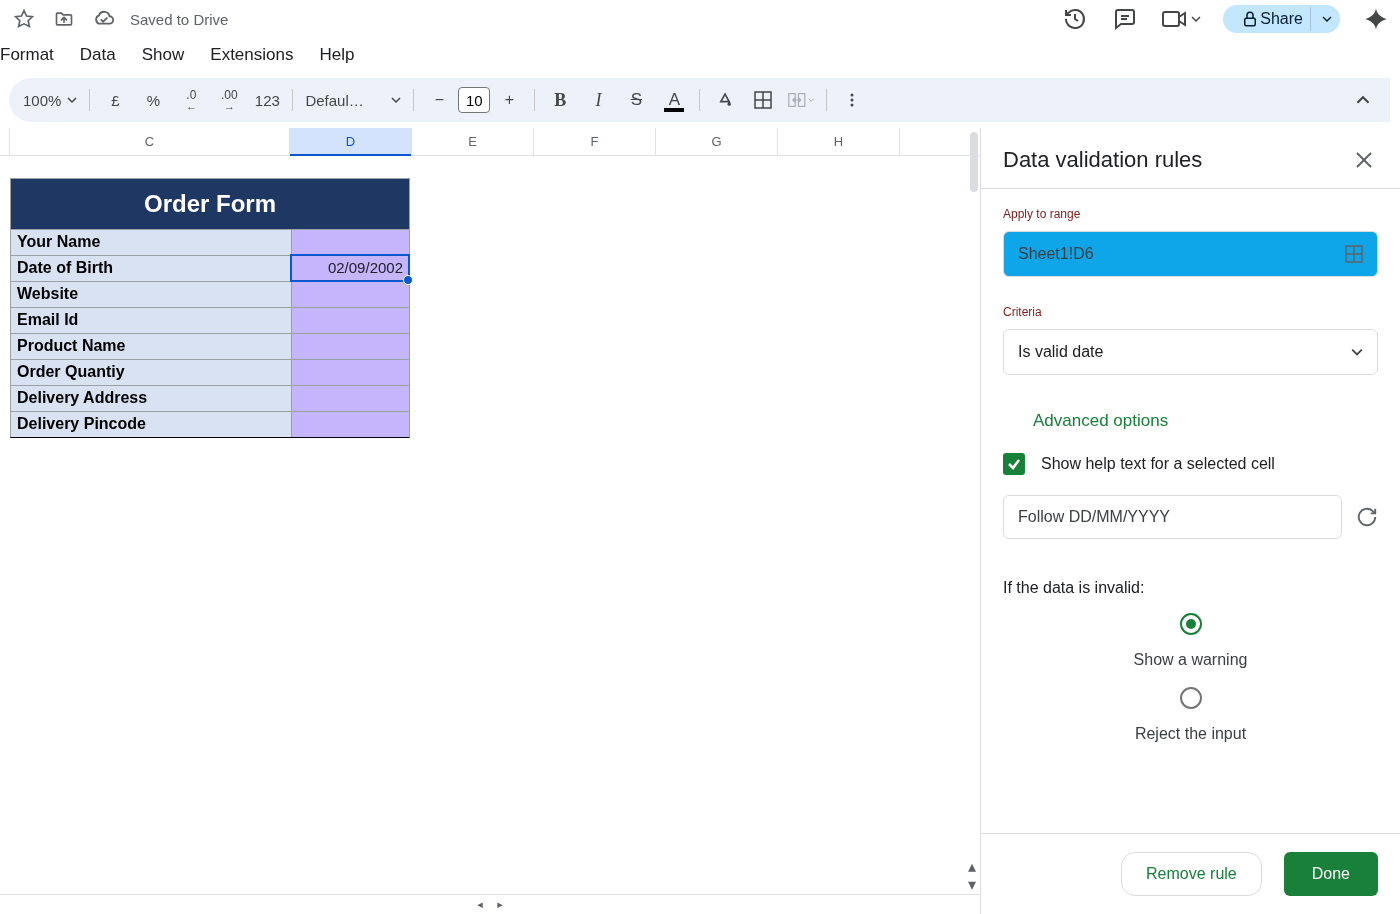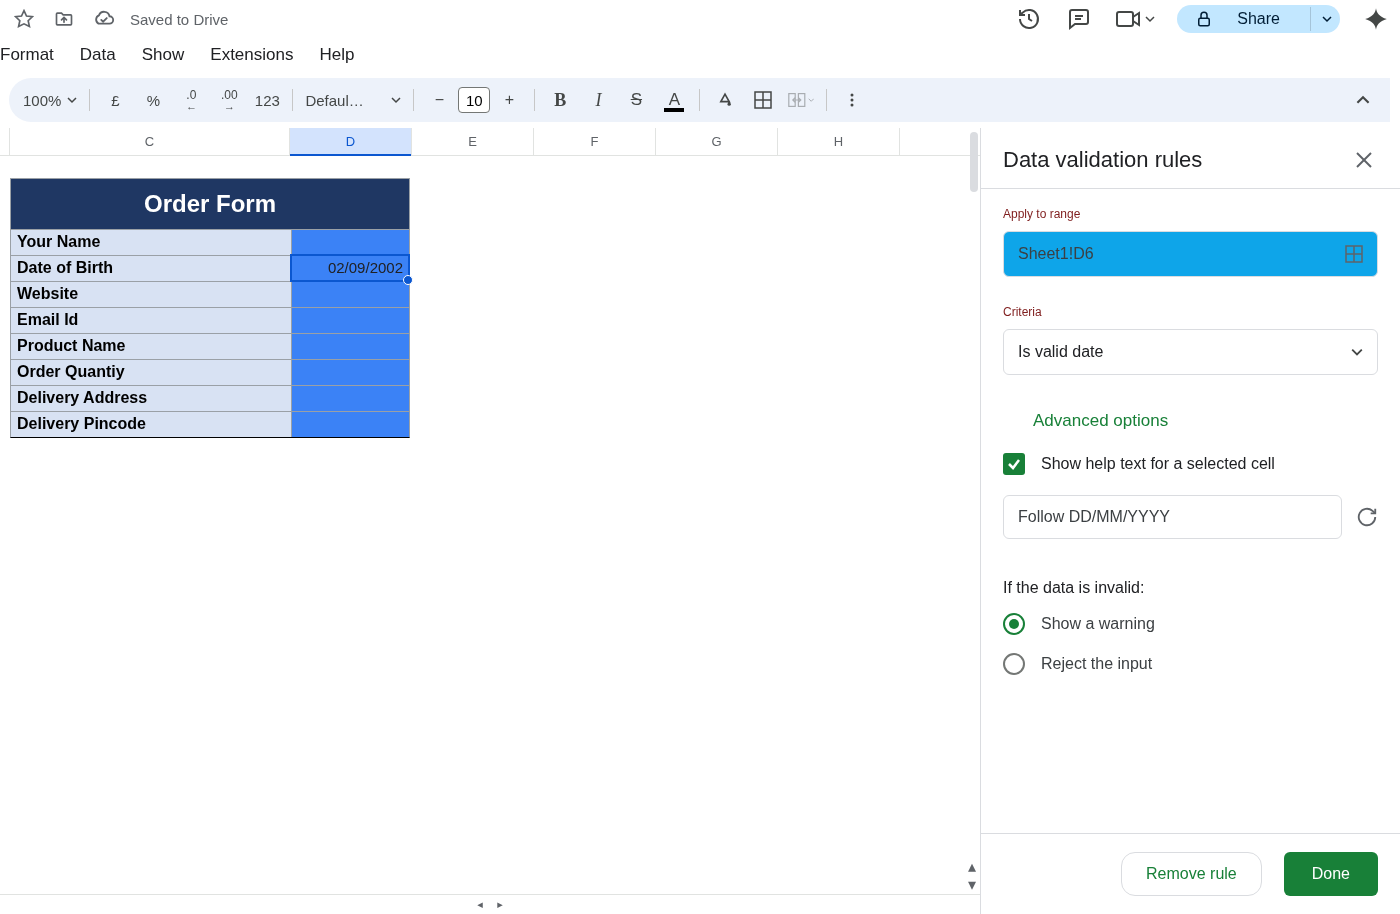--- a/index.html
+++ b/index.html
@@ -4,21 +4,21 @@
 <style>
   * { box-sizing: border-box; margin: 0; padding: 0; }
   html, body { width: 1400px; height: 914px; font-family: Arial, "Helvetica Neue", sans-serif; color: #202124; overflow: hidden; background:#fff; }
   
   
   .topbar { display:flex; align-items:center; height:38px; padding:0 10px; gap:14px; }
   .topbar .left { display:flex; align-items:center; gap:12px; }
   .icon-btn { display:inline-flex; align-items:center; justify-content:center; width:28px; height:28px; color:#5f6368; cursor:pointer; }
   .saved-text { color:#5f6368; font-size:15px; }
   .topbar .right { display:flex; align-items:center; gap:22px; margin-left:auto; }
-  .share-btn { display:flex; align-items:center; height:28px; background:#c2e7ff; border-radius:100px; padding:0 6px 0 18px; gap:24px; font-size:16px; font-weight:500; color:#001d35; cursor:pointer; }
+  .share-btn { display:flex; align-items:center; height:28px; background:#c2e7ff; border-radius:100px; padding:0 6px 0 18px; gap:1px; font-size:16px; font-weight:500; color:#001d35; cursor:pointer; }
   .share-drop { width:24px; height:24px; display:flex; align-items:center; justify-content:center; border-left:1px solid rgba(0,0,0,0.15); margin-left:6px; padding-left:8px;}
   .meet-grp { display:flex; align-items:center; gap:4px; }
   
   
   .menubar { display:flex; align-items:center; height:34px; padding:0 0; gap:26px; font-size:17px; color:#202124; }
   .menubar div { cursor:pointer; }
   
   
   .toolbar-wrap { padding:6px 10px 6px 0; }
   .toolbar { display:flex; align-items:center; height:44px; background:#edf2fa; border-radius:28px 0 0 28px; padding:0 14px; gap:12px; color:#444746;margin-left:9px;}
@@ -47,21 +47,21 @@
   
   .main-area { display:flex; height:calc(914px - 38px - 34px - 56px); }
   .sheet-area { flex:1; position:relative; overflow:hidden; }
   .sheet-canvas { position:absolute; inset:0; }
   
   
   .order-form { position:absolute; top:50px; left:10px; width:400px; border:1px solid #9aa0a6; border-bottom:1px solid #000; }
   .order-form-title { background:#1f3763; color:#fff; font-size:24px; font-weight:700; text-align:center; height:50px; display:flex; align-items:center; justify-content:center; font-family:Arial,sans-serif;}
   .of-row { display:flex; height:26px; }
   .of-label { width:280px; background:#d8e2f3; border-top:1px solid #9aa0a6; padding:3px 6px; font-size:16px; font-weight:700; color:#000;}
-  .of-val { flex:1; border-top:1px solid #9aa0a6; border-left:1px solid #9aa0a6; padding:3px 6px; font-size:15px; text-align:right; position:relative; background:#3b82f6;}
+  .of-val { flex:1; border-top:1px solid #9aa0a6; border-left:1px solid #9aa0a6; padding:3px 6px; font-size:15px; text-align:right; position:relative; background:#c4b5fd;}
   .of-val.selected { outline:2px solid #0b57d0; outline-offset:-1px; z-index:2; }
   .of-val.selected::after { content:""; position:absolute; right:-4px; bottom:-4px; width:8px; height:8px; background:#0b57d0; border-radius:50%; border:1px solid #fff;}
   
   
   .scroll-thumb-v { position:absolute; top:4px; right:2px; width:8px; height:60px; background:#dadce0; border-radius:6px; }
   .sheet-bottom { position:absolute; bottom:0; left:0; right:0; height:20px; border-top:1px solid #e1e3e1; display:flex; align-items:center; justify-content:center; gap:4px; color:#5f6368; font-size:11px;}
   .arrow-btn { width:16px; height:16px; display:flex; align-items:center; justify-content:center; cursor:pointer; }
   .tiny-scroll-v { position:absolute; right:2px; bottom:22px; width:12px; display:flex; flex-direction:column; gap:2px; align-items:center; color:#5f6368;}
   
   
@@ -72,21 +72,21 @@
   .sp-label { font-size:12px; color:#7f1d1d; margin-bottom:10px; }
   .sp-input-row { display:flex; align-items:center; gap:10px; margin-bottom:28px;}
   .sp-input { flex:1; height:46px; border:1px solid #dadce0; border-radius:6px; padding:0 14px; font-size:16px; color:#3c4043; display:flex; align-items:center; justify-content:space-between; background:#0ea5e9;}
   .sp-select { height:46px; border:1px solid #dadce0; border-radius:6px; padding:0 14px; font-size:16px; display:flex; align-items:center; justify-content:space-between; background:#fff; margin-bottom:36px; cursor:pointer;}
   .adv-opt { color:#188038; font-size:17px; font-weight:500; margin:0 0 22px 30px; }
   .chk-row { display:flex; align-items:center; gap:16px; margin-bottom:20px; }
   .checkbox { width:22px; height:22px; background:#188038; border-radius:3px; display:flex; align-items:center; justify-content:center; color:#fff; }
   .help-input-row { display:flex; align-items:center; gap:14px; margin-bottom:40px; margin-left:0;}
   .help-input { flex:1; height:44px; border:1px solid #dadce0; border-radius:6px; padding:0 14px; font-size:16px; color:#3c4043; background:#fff;}
   .section-lbl { font-size:16px; margin-bottom:16px; }
-  .radio-row { display:flex; align-items:center; gap:16px; margin-bottom:18px; cursor:pointer;}
+  .radio-row { display:flex; align-items:center; gap:16px; margin-bottom:18px; cursor:pointer;flex-direction:column;}
   .radio { width:22px; height:22px; border-radius:50%; border:2px solid #747775; position:relative; }
   .radio.checked { border-color:#188038; }
   .radio.checked::after { content:""; position:absolute; inset:4px; background:#188038; border-radius:50%; }
   .radio-lbl { font-size:16px; color:#3c4043;}
   
   .sp-footer { border-top:1px solid #dadce0; padding:18px 22px; display:flex; justify-content:flex-end; gap:22px;}
   .btn-outline { height:44px; padding:0 24px; border:1px solid #dadce0; border-radius:14px; background:#fff; color:#188038; font-size:16px; font-weight:500; display:flex; align-items:center; cursor:pointer;}
   .btn-primary { height:44px; padding:0 28px; border:none; border-radius:6px; background:#188038; color:#fff; font-size:16px; font-weight:500; display:flex; align-items:center; cursor:pointer;}
   
   svg { display:block; }

